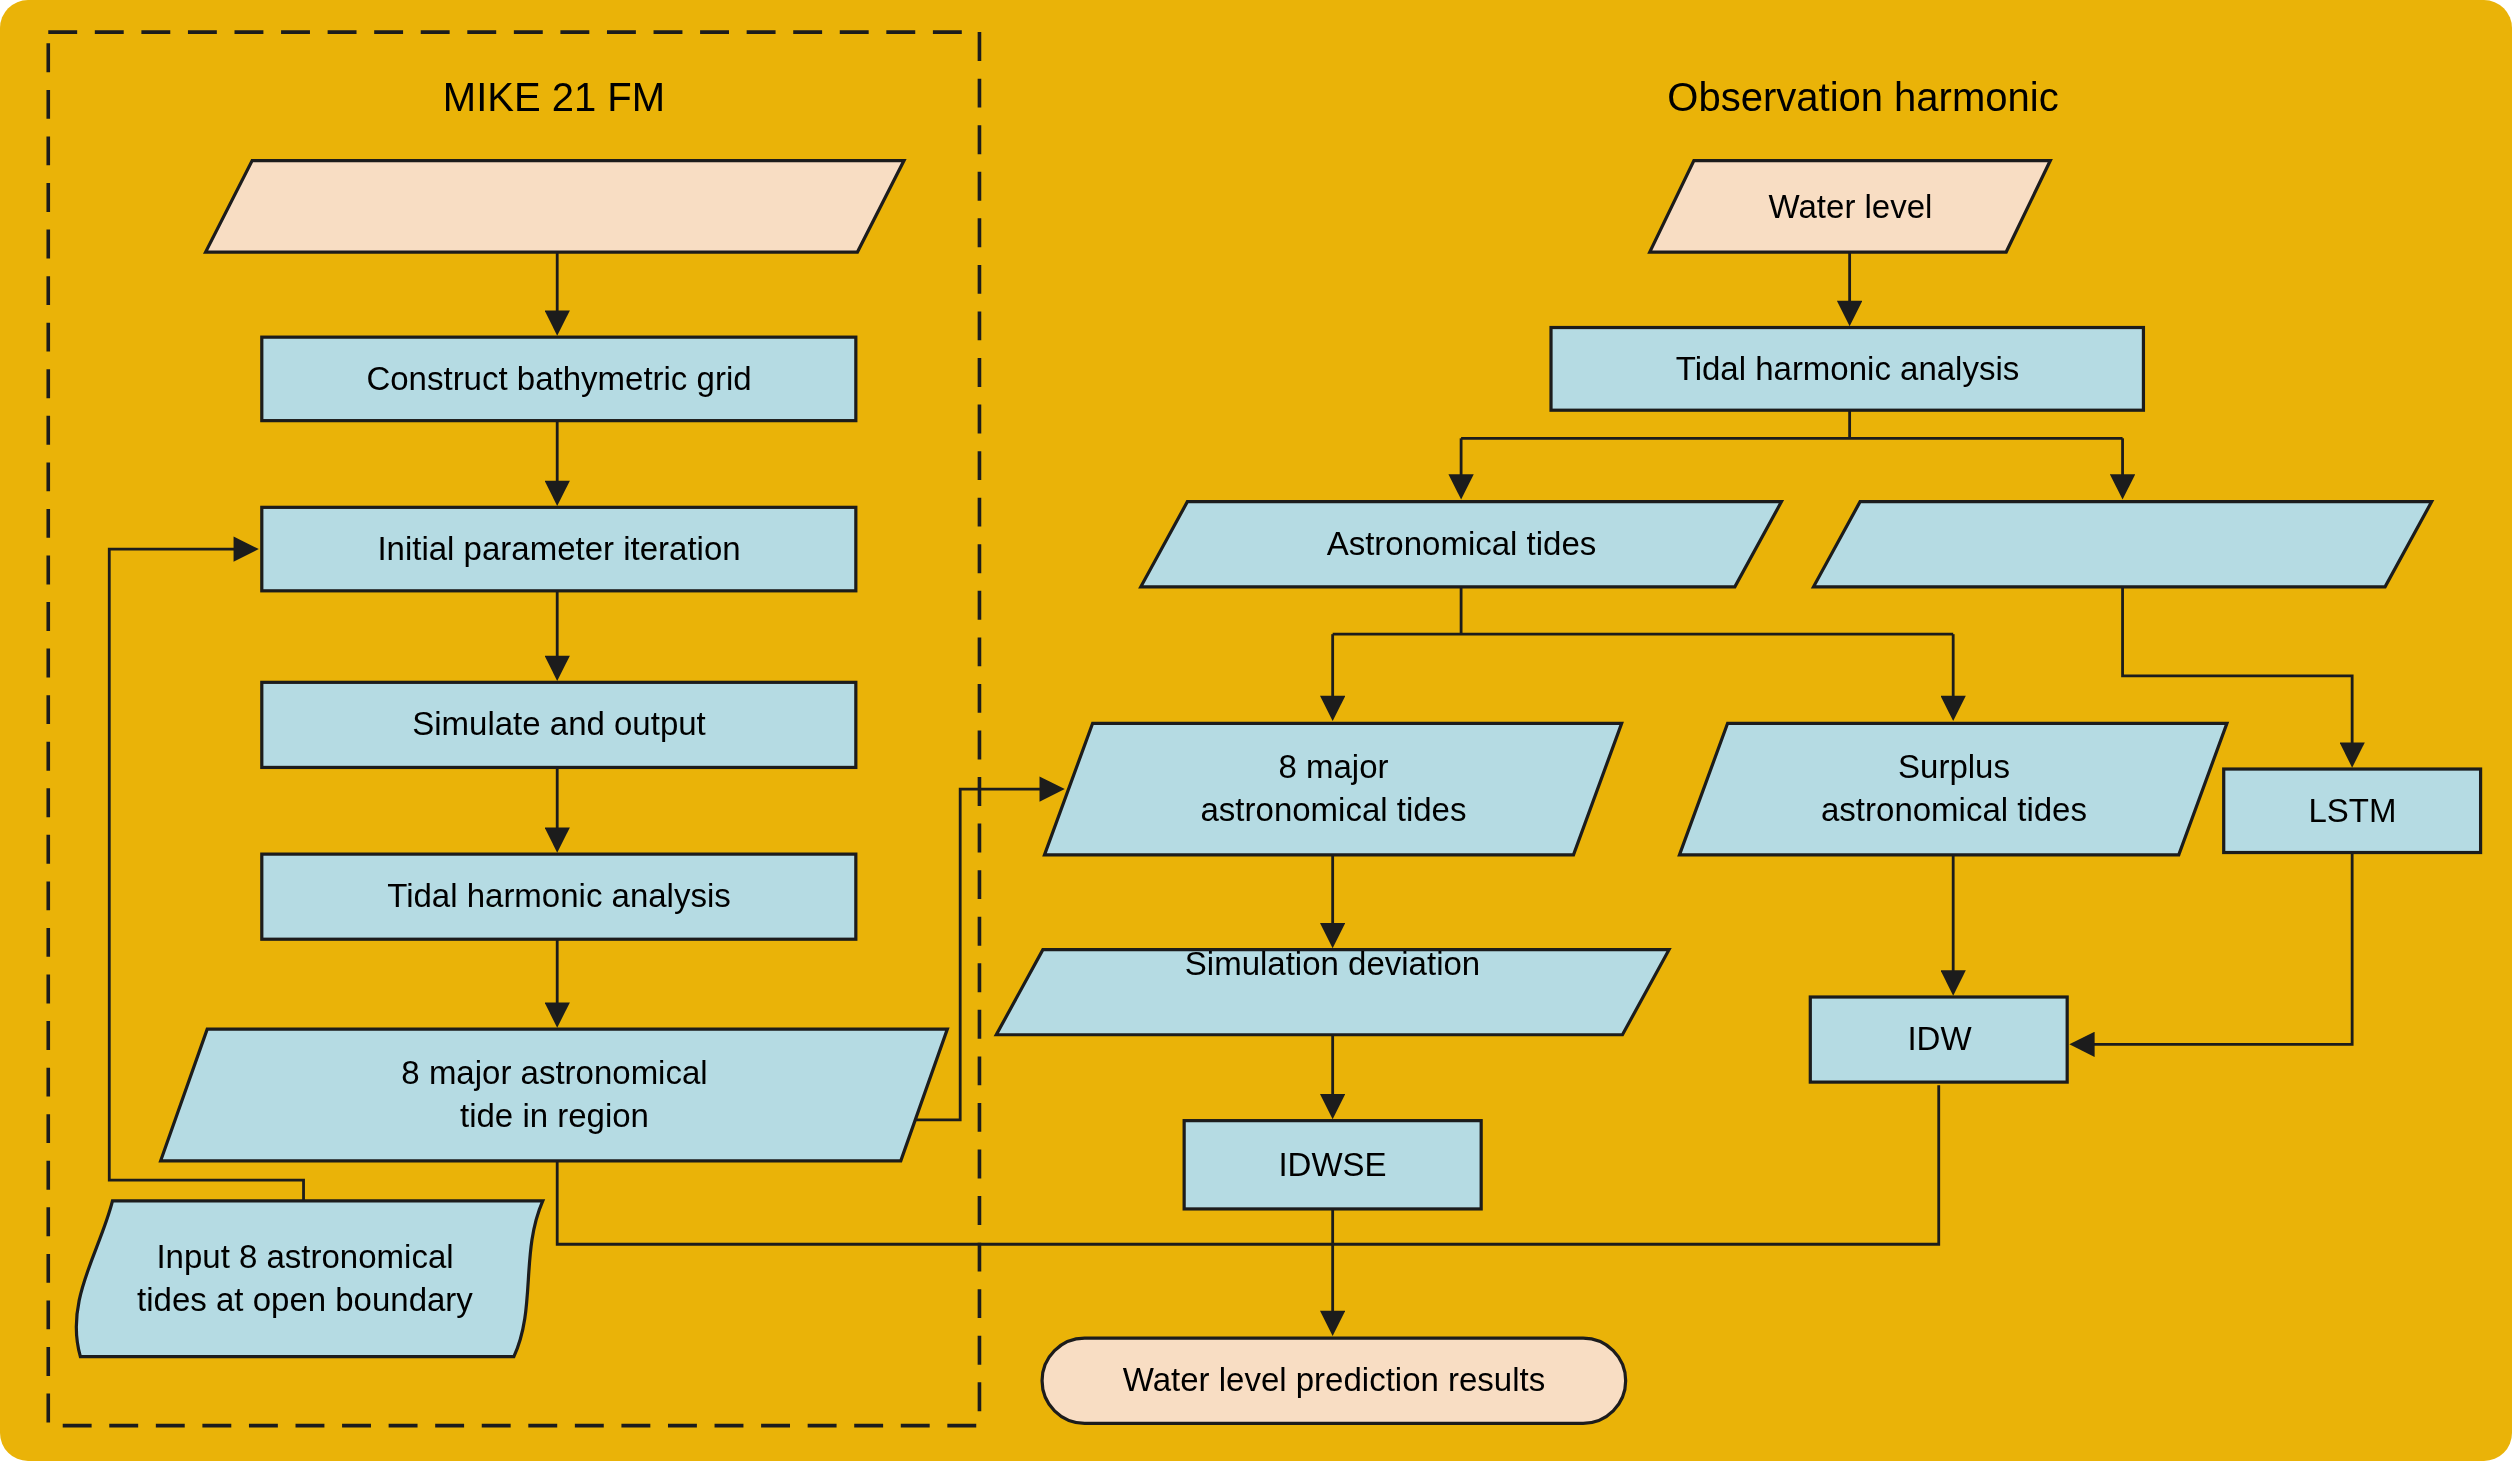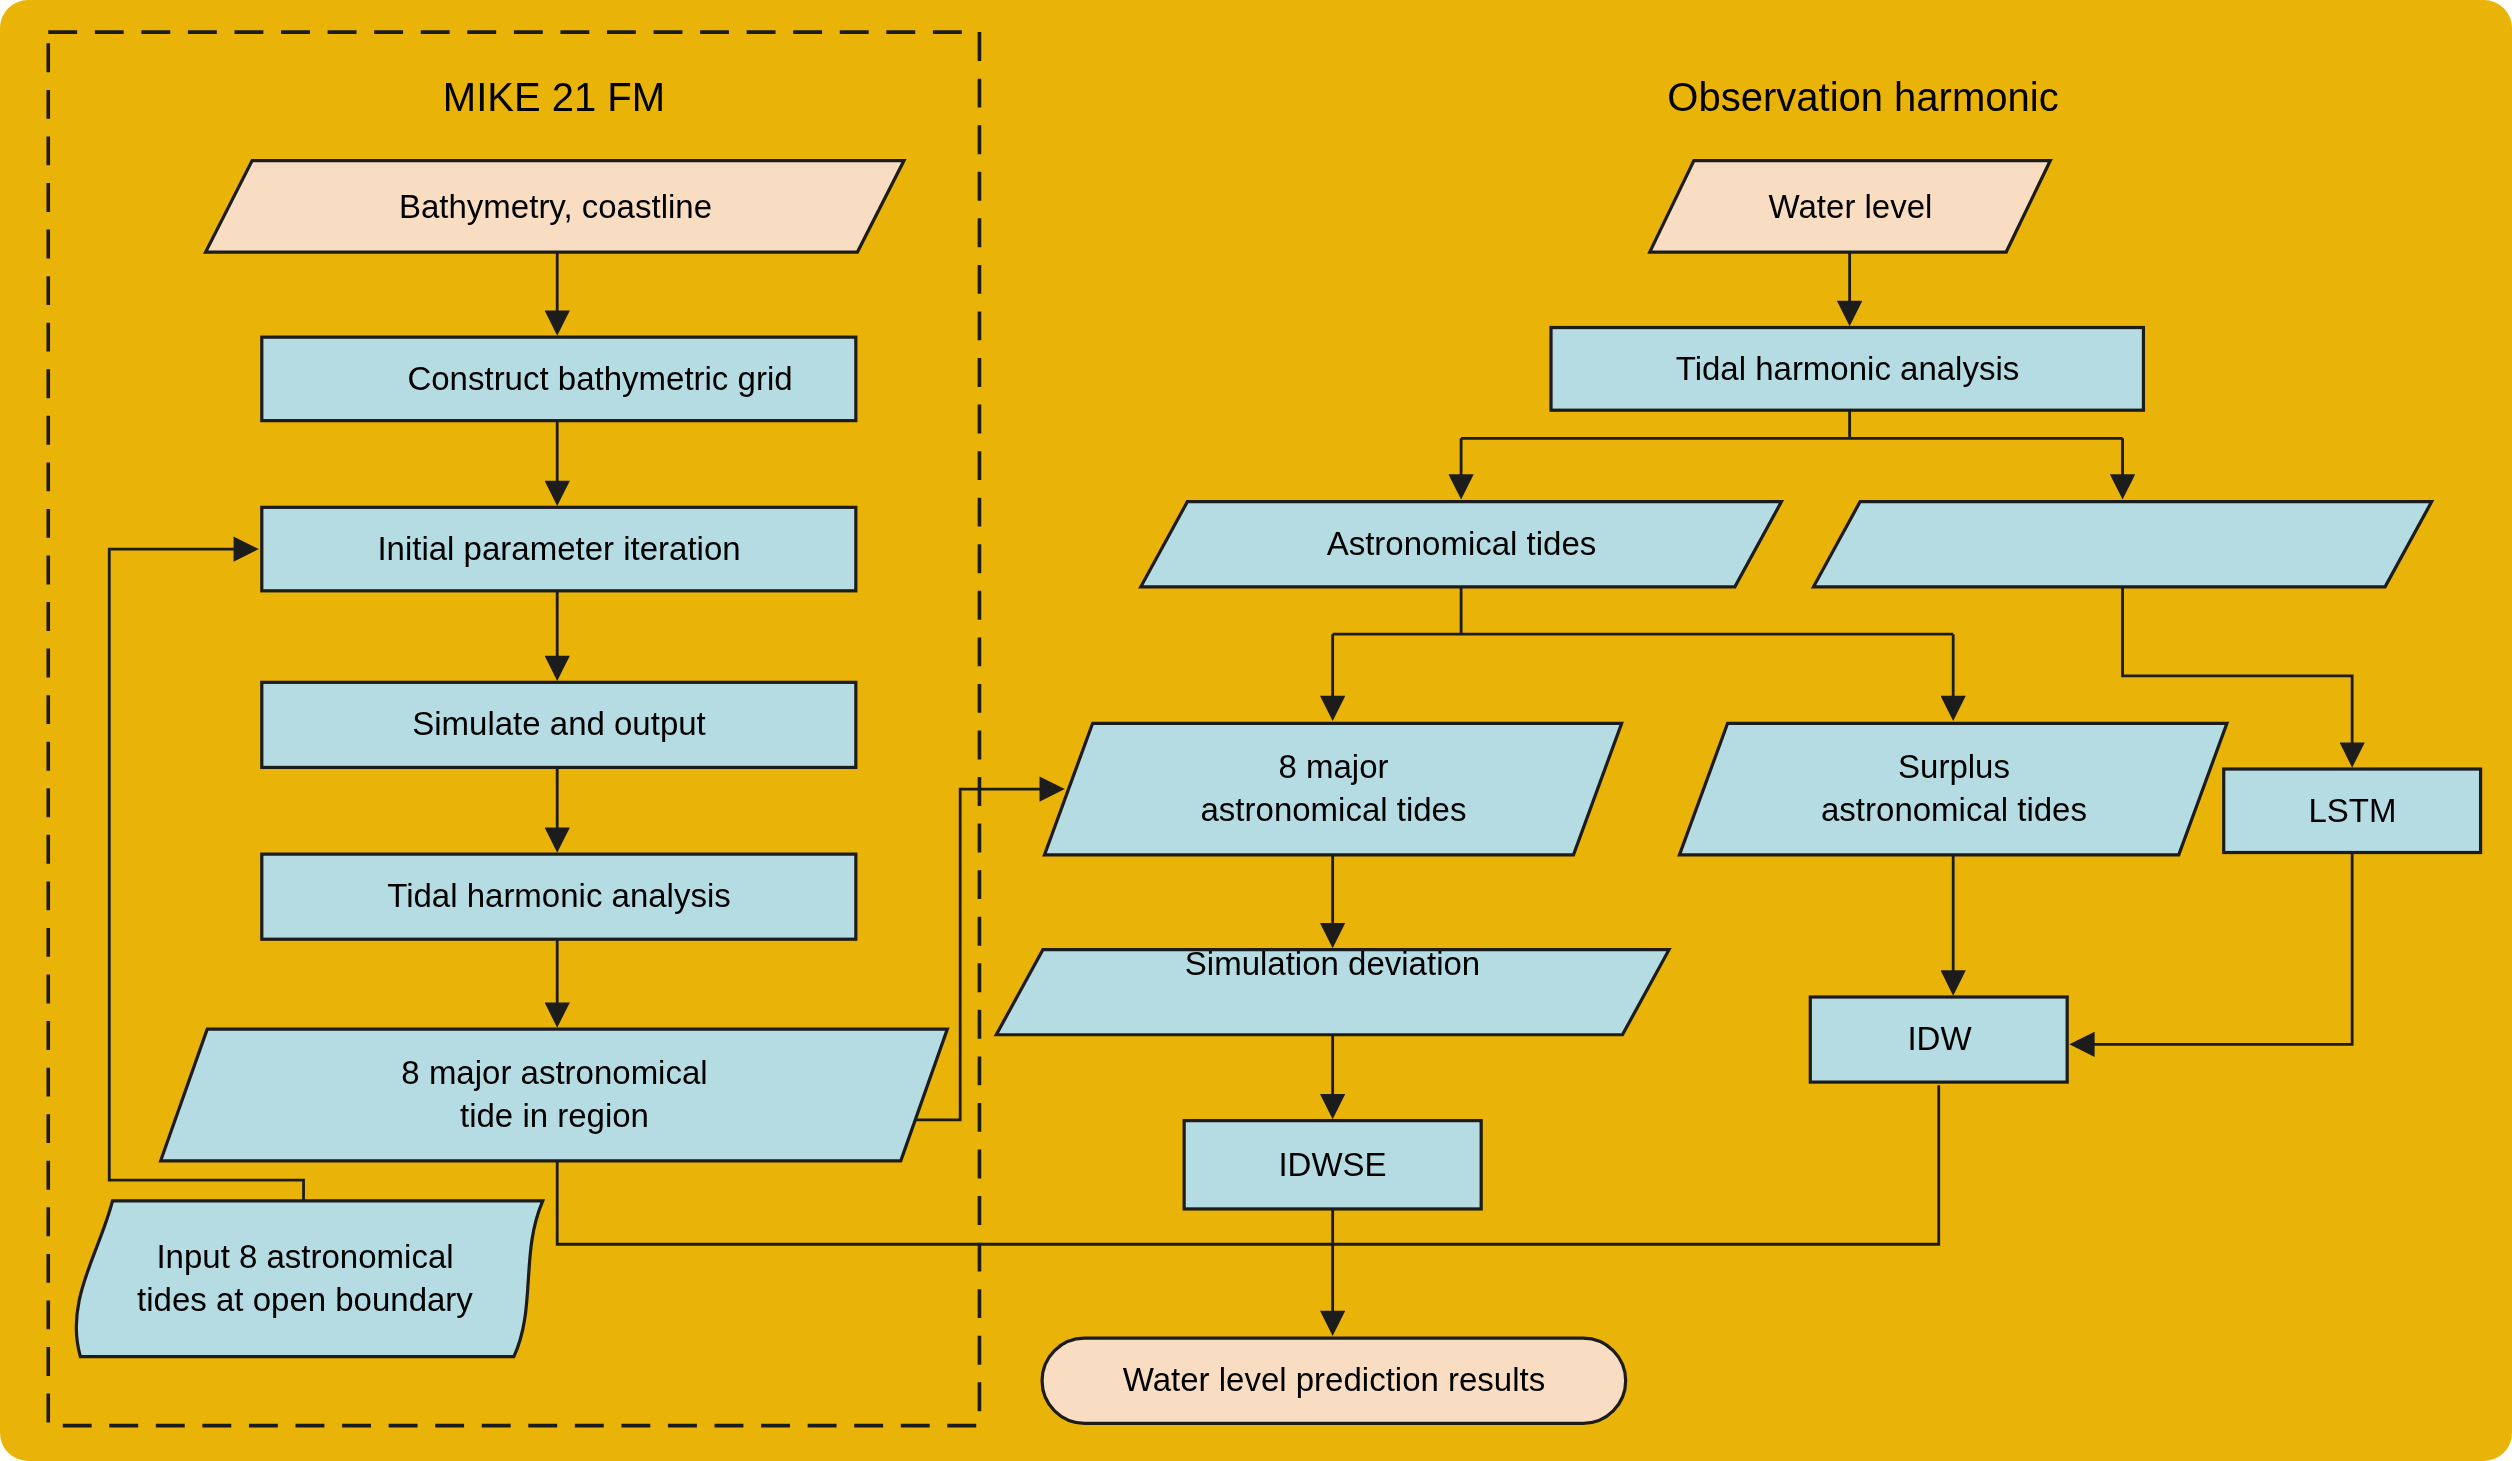--- a/index.html
+++ b/index.html
@@ -83,22 +83,21 @@
     <rect class="shape" x="2770" y="958" width="320" height="104" fill="#B5DBE3"></rect>
     <polygon class="shape" points="1299,1183 2079,1183 2021,1289 1241,1289" fill="#B5DBE3"></polygon>
     <rect class="shape" x="1475" y="1396" width="370" height="110" fill="#B5DBE3"></rect>
     <rect class="shape" x="2255" y="1242" width="320" height="106" fill="#B5DBE3"></rect>
     <rect class="shape" x="1298" y="1667" width="727" height="106" rx="53" ry="53" fill="#F8DDC3"></rect>
   </svg>
 
   <div class="lbl title" style="left:233px; top:71px; width:642px; height:51px;">MIKE 21 FM</div>
   <div class="lbl title" style="left:1542px; top:71px; width:642px; height:51px;">Observation harmonic</div>
 
-  <div class="lbl" style="left:206px; top:161px; width:699px; height:92px;">Bathymetry, coastline</div>
-  <div class="lbl" style="left:262px; top:337px; width:594px; height:84px;padding-left:41px;">Construct bathymetric grid</div>
+  <div class="lbl" style="left:262px; top:337px; width:594px; height:84px;">Construct bathymetric grid</div>
   <div class="lbl" style="left:262px; top:507px; width:594px; height:84px;">Initial parameter iteration</div>
   <div class="lbl" style="left:262px; top:682px; width:594px; height:85px;">Simulate and output</div>
   <div class="lbl" style="left:262px; top:854px; width:594px; height:85px;">Tidal harmonic analysis</div>
   <div class="lbl" style="left:161px; top:1029px; width:787px; height:132px;">8 major astronomical
 tide in region</div>
   <div class="lbl" style="left:72px; top:1201px; width:466px; height:156px;">Input 8 astronomical
 tides at open boundary</div>
 
   <div class="lbl" style="left:1650px; top:161px; width:401px; height:92px;">Water level</div>
   <div class="lbl" style="left:1551px; top:328px; width:593px; height:83px;">Tidal harmonic analysis</div>

